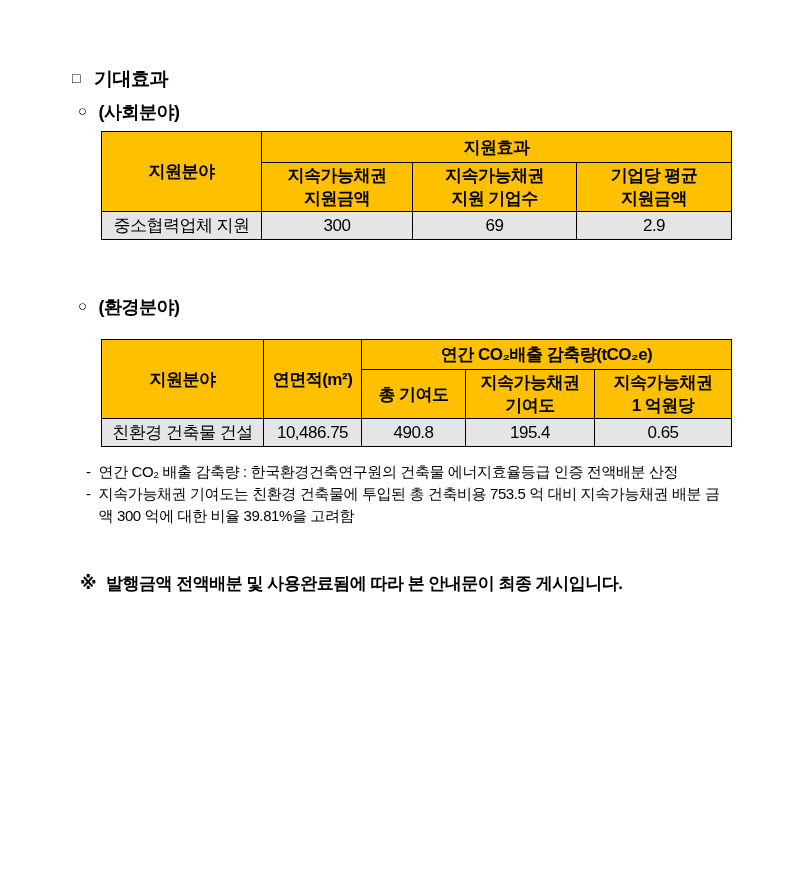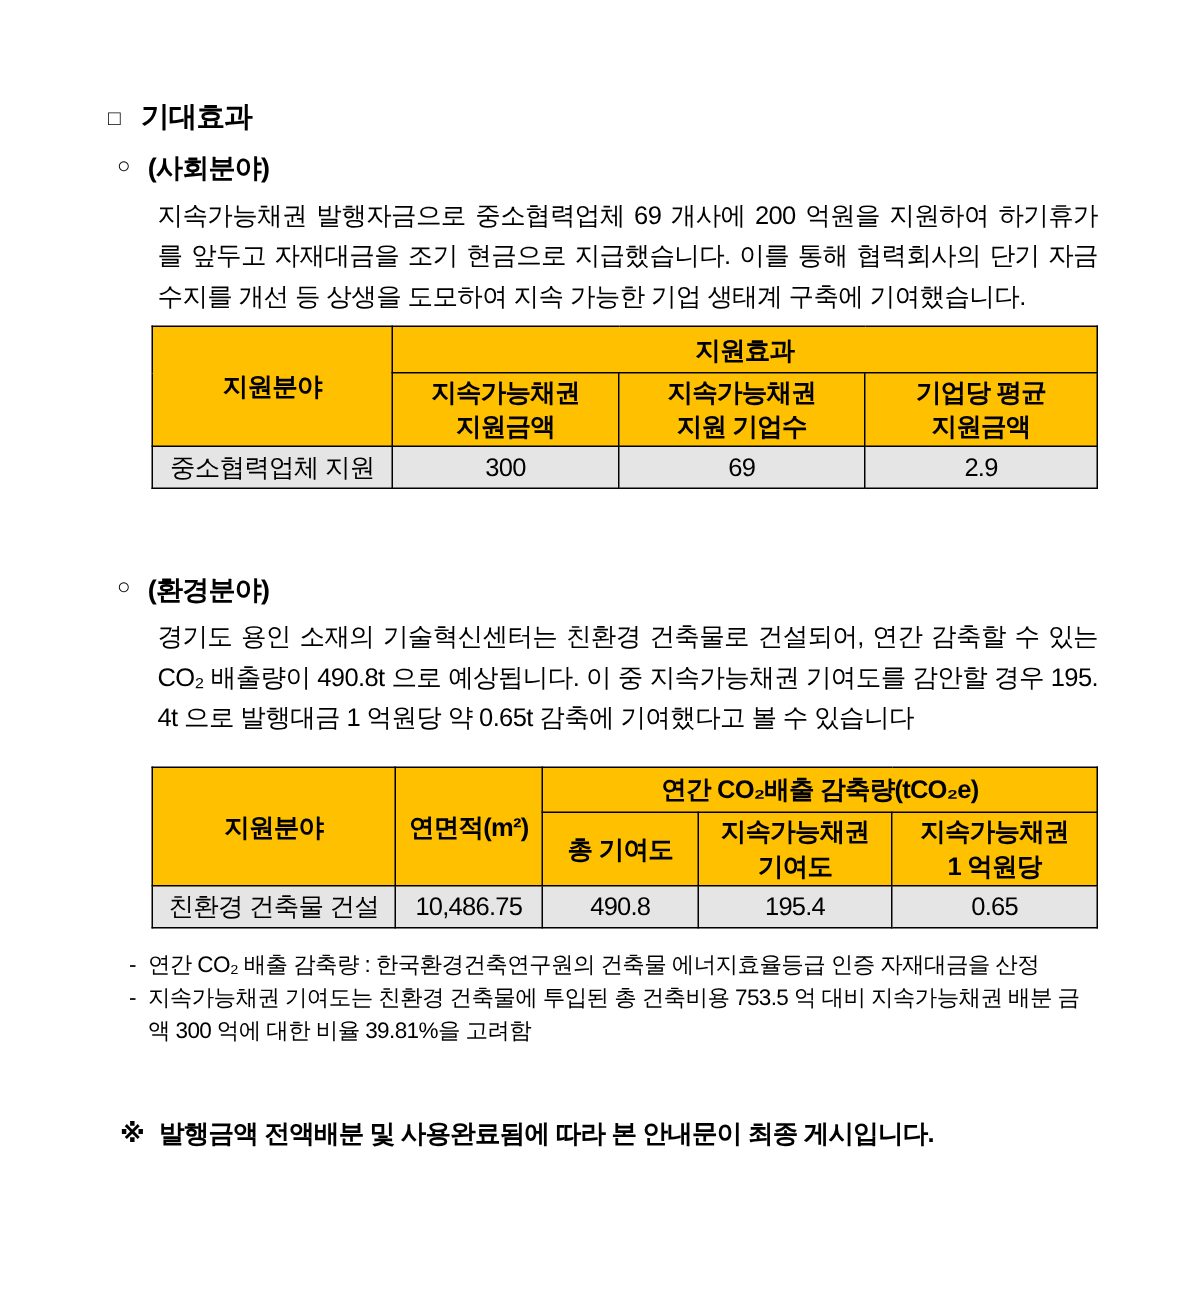--- a/index.html
+++ b/index.html
@@ -112,21 +112,20 @@
 
   <div class="doc-title">
     <span class="marker">□</span>
     <span>기대효과</span>
   </div>
 
   <div class="section-heading">
     <span class="marker">○</span>
     <span>(사회분야)</span>
   </div>
-  <p class="para">지속가능채권 발행자금으로 중소협력업체 69 개사에 200 억원을 지원하여 하기휴가를 앞두고 자재대금을 조기 현금으로 지급했습니다. 이를 통해 협력회사의 단기 자금수지를 개선 등 상생을 도모하여 지속 가능한 기업 생태계 구축에 기여했습니다.</p>
 
 
   <table class="data-table t1">
     <colgroup>
       <col style="width:160px">
         <col style="width:151px">
         <col style="width:164px">
         <col style="width:155px">
     </colgroup>
     <tbody>
@@ -148,21 +147,20 @@
         <td>69</td>
         <td>2.9</td>
       </tr>
     </tbody>
   </table>
 
   <div class="section-heading env-heading">
     <span class="marker">○</span>
     <span>(환경분야)</span>
   </div>
-  <p class="para">경기도 용인 소재의 기술혁신센터는 친환경 건축물로 건설되어, 연간 감축할 수 있는 CO₂ 배출량이 490.8t 으로 예상됩니다. 이 중 지속가능채권 기여도를 감안할 경우 195.4t 으로 발행대금 1 억원당 약 0.65t 감축에 기여했다고 볼 수 있습니다</p>
 
   <table class="data-table t2">
     <colgroup>
       <col style="width:162px">
         <col style="width:98px">
         <col style="width:104px">
         <col style="width:129px">
         <col style="width:137px">
     </colgroup>
     <tbody>
@@ -184,21 +182,21 @@
         <td>490.8</td>
         <td>195.4</td>
         <td>0.65</td>
       </tr>
     </tbody>
   </table>
 
   <div class="footnotes">
     <div class="footnote">
       <span class="dash">-</span>
-      <span class="fn-text">연간 CO₂ 배출 감축량 : 한국환경건축연구원의 건축물 에너지효율등급 인증 자재대금을 산정</span>
+      <span class="fn-text">연간 CO₂ 배출 감축량 : 한국환경건축연구원의 건축물 에너지효율등급 인증 전액배분 산정</span>
     </div>
     <div class="footnote">
       <span class="dash">-</span>
       <span class="fn-text">지속가능채권 기여도는 친환경 건축물에 투입된 총 건축비용 753.5 억 대비 지속가능채권 배분 금액 300 억에 대한 비율 39.81%을 고려함</span>
     </div>
   </div>
 
   <div class="final-note">
     <span class="marker">※</span>
     <span>발행금액 전액배분 및 사용완료됨에 따라 본 안내문이 최종 게시입니다.</span>

